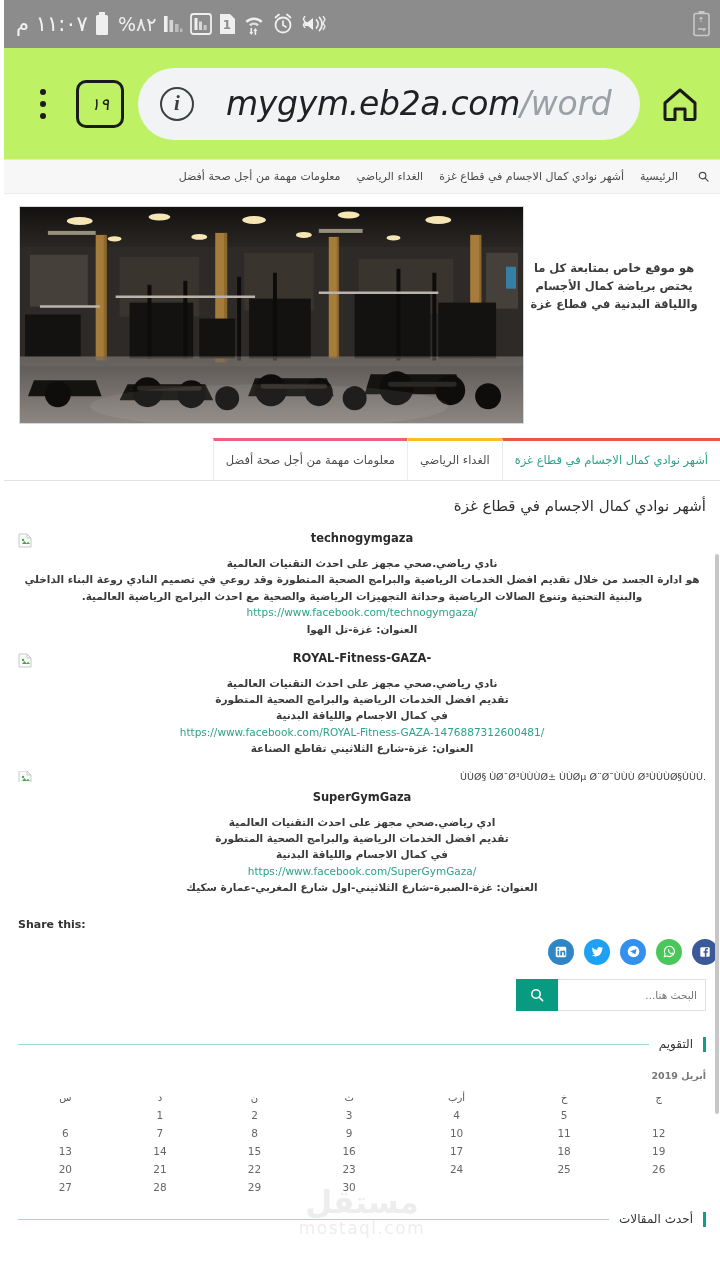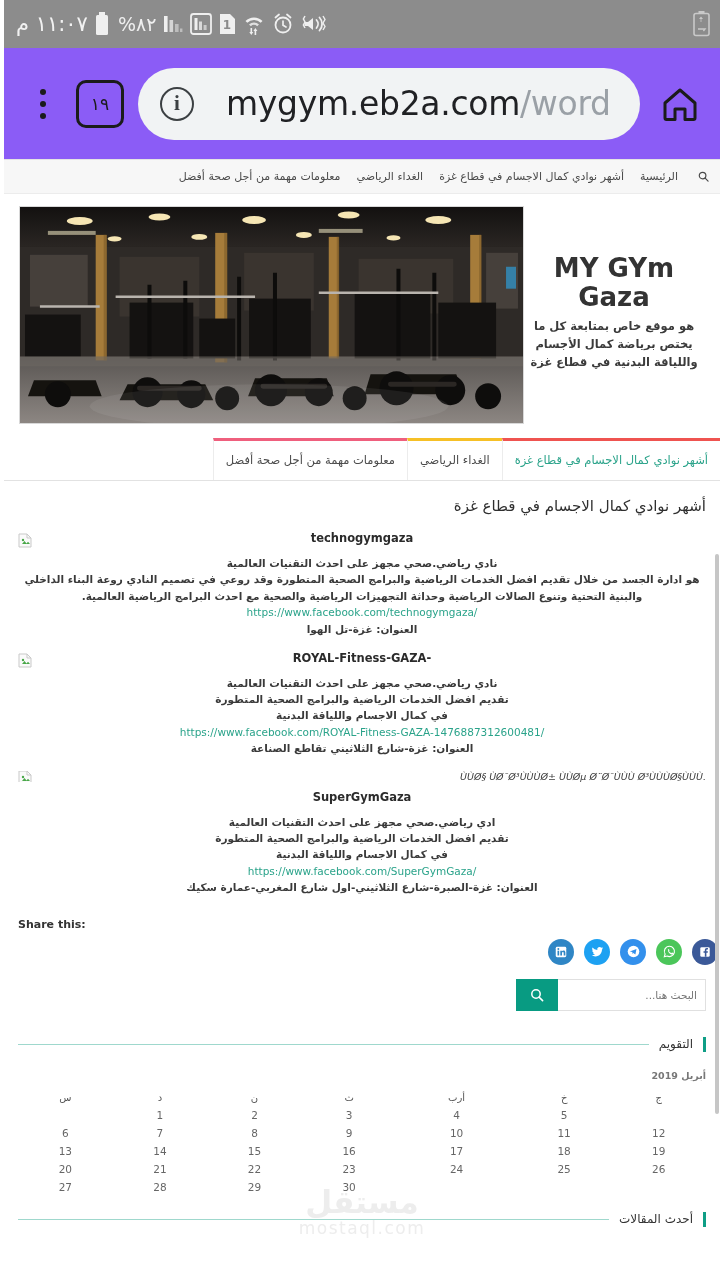--- a/index.html
+++ b/index.html
@@ -23,24 +23,25 @@
     letter-spacing: .5px; direction: rtl;
     font-family: "DejaVu Sans", sans-serif;
   }
   .sb-batt-pct { color: #efefef; font-size: 19px; direction: rtl; margin-left: 2px;}
   .sb-ico { display: inline-flex; align-items: center; justify-content: center; }
   .sb-ico svg { display: block; }
   .sb-right { display: flex; align-items: center; }
 
   
   .browser-bar {
-    height: 112px; background: #8b5cf6;
+    height: 112px; background: #bef264;
     display: flex; align-items: center;
     padding: 12px 14px; direction: ltr;
     border-bottom: 1px solid #e4e4e4;
+    font-style: italic;
   }
   .bb-menu {
     width: 50px; height: 60px;
     display: flex; flex-direction: column; align-items: center;
     justify-content: center; gap: 6px; cursor: pointer;
   }
   .bb-menu i { width: 6px; height: 6px; border-radius: 50%; background: #1b1b1b; display: block;}
   .bb-tabs {
     width: 48px; height: 48px; margin-left: 8px;
     border: 3.5px solid #1b1b1b; border-radius: 10px;
@@ -138,21 +139,21 @@
     font-size: 10.5px; color: #2aa38a; direction: ltr;
     word-break: break-all; line-height: 1.6;
     font-family: "DejaVu Sans", sans-serif;
   }
   .broken-img { position: absolute; left: 0; top: 2px; }
 
   .mojibake {
     font-size: 9.5px; color: #3a3a3a; direction: ltr;
     text-align: right; padding-left: 22px; position: relative;
     font-family: "DejaVu Sans", sans-serif;
-    white-space: nowrap; overflow: hidden; font-style: italic;
+    white-space: nowrap; overflow: hidden;
   }
 
   
   .share-wrap { direction: rtl; padding: 8px 14px 0 14px; }
   .share-label {
     font-size: 11px; font-weight: 700; color: #333;
     text-align: left; direction: ltr; margin-bottom: 8px;
     font-family: "DejaVu Sans", sans-serif;
   }
   .share-icons { display: flex; justify-content: flex-start; gap: 10px; direction: ltr; padding-left: 530px;}
@@ -324,21 +325,20 @@
         </svg>
     </div>
     <div class="nav-item">الرئيسية</div>
     <div class="nav-item">أشهر نوادي كمال الاجسام في قطاع غزة</div>
     <div class="nav-item">الغداء الرياضي</div>
     <div class="nav-item">معلومات مهمة من أجل صحة أفضل</div>
   </div>
 
   <div class="hero">
     <div class="hero-text">
-      <div class="hero-title">MY GYm Gaza</div>
       <div class="hero-desc">هو موقع خاص بمتابعة كل ما يختص برياضة كمال الأجسام واللياقة البدنية في قطاع غزة</div>
     </div>
     <div class="hero-img">
       <svg class="gym-scene" viewBox="0 0 505 218" preserveAspectRatio="none">
         <defs>
           <linearGradient id="flr" x1="0" y1="0" x2="0" y2="1">
             <stop offset="0%" stop-color="#5a5653"></stop>
               <stop offset="100%" stop-color="#8d8783"></stop>
           </linearGradient>
           <linearGradient id="ceil" x1="0" y1="0" x2="0" y2="1">

